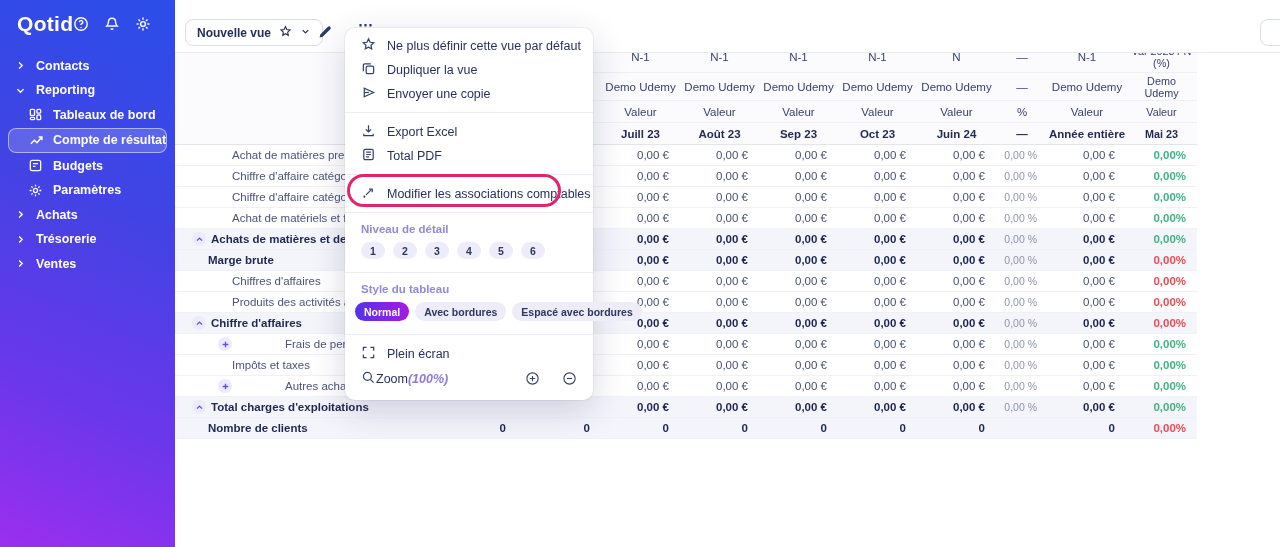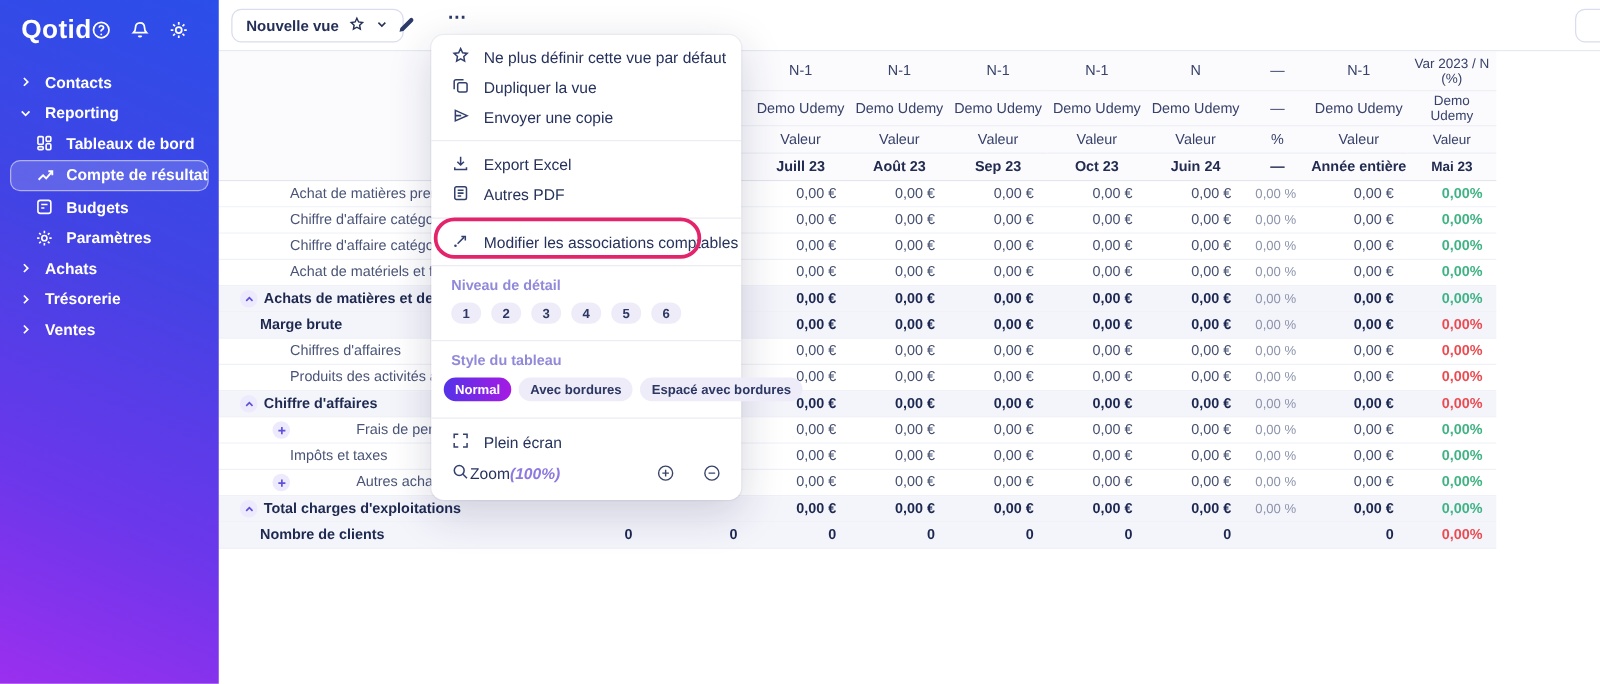--- a/index.html
+++ b/index.html
@@ -15,21 +15,21 @@
   .logo-icons svg { display:block; }
   .nav { margin-top:18px; font-size:12.5px; font-weight:600; }
   .nav-item { display:flex; align-items:center; height:23px; margin:1.5px 8px;
     padding-left:7px; border-radius:8px; cursor:default; white-space:nowrap; }
   .nav-item .chev { width:14px; display:flex; margin-right:7px; }
   .nav-item.sub { padding-left:20px; }
   .nav-item.sub .s-icon { width:16px; display:flex; margin-right:9px; }
   .nav-item.sel { background:rgba(255,255,255,.17); border:1px solid rgba(255,255,255,.5);
     height:25px; }
   
-  .topbar { position:absolute; left:175px; top:0; width:1105px; height:41px; background:#fff;
+  .topbar { position:absolute; left:175px; top:12px; width:1105px; height:41px; background:#fff;
     border-bottom:1px solid #e8eaf1; z-index:1; }
   .view-btn { position:absolute; left:10px; top:7px; height:27px; border:1px solid #d9dded;
     border-radius:8px; background:#fff; display:flex; align-items:center; gap:8px;
     padding:0 11px; font-size:12px; font-weight:600; color:#243058; }
   .tb-icon { position:absolute; top:12px; color:#2b3a67; }
   .dots { position:absolute; left:183px; top:4px; font-size:15px; font-weight:bold;
     color:#2b3a67; letter-spacing:1px; }
   .partial-btn { position:absolute; right:-22px; top:7px; width:42px; height:27px;
     border:1px solid #d9dded; border-radius:8px; background:#fff; }
   
@@ -534,21 +534,21 @@
           <path d="M8 2.5v7M5.2 6.8L8 9.6l2.8-2.8"></path>
           <path d="M3 11.5v2h10v-2"></path>
         </svg></span>
     <span>Export Excel</span>
   </div>
   <div class="m-item">
     <span><svg width="15" height="15" viewBox="0 0 16 16" fill="none" stroke="currentColor" stroke-width="1.3">
           <rect x="3" y="2.5" width="10" height="11" rx="1.5"></rect>
           <path d="M5.5 5.5h5M5.5 8h5M5.5 10.5h3"></path>
         </svg></span>
-    <span>Autres PDF</span>
+    <span>Total PDF</span>
   </div>
   <div class="m-div"></div>
   <div class="m-item">
     <span><svg width="15" height="15" viewBox="0 0 16 16" fill="none" stroke="currentColor" stroke-width="1.3">
           <circle cx="3.6" cy="12.4" r="1.1" fill="currentColor" stroke="none"></circle>
           <path d="M5.4 10.6l5.6-5.6"></path>
           <path d="M8.6 4.4H12v3.4"></path>
         </svg></span>
     <span>Modifier les associations comptables</span>
   </div>

